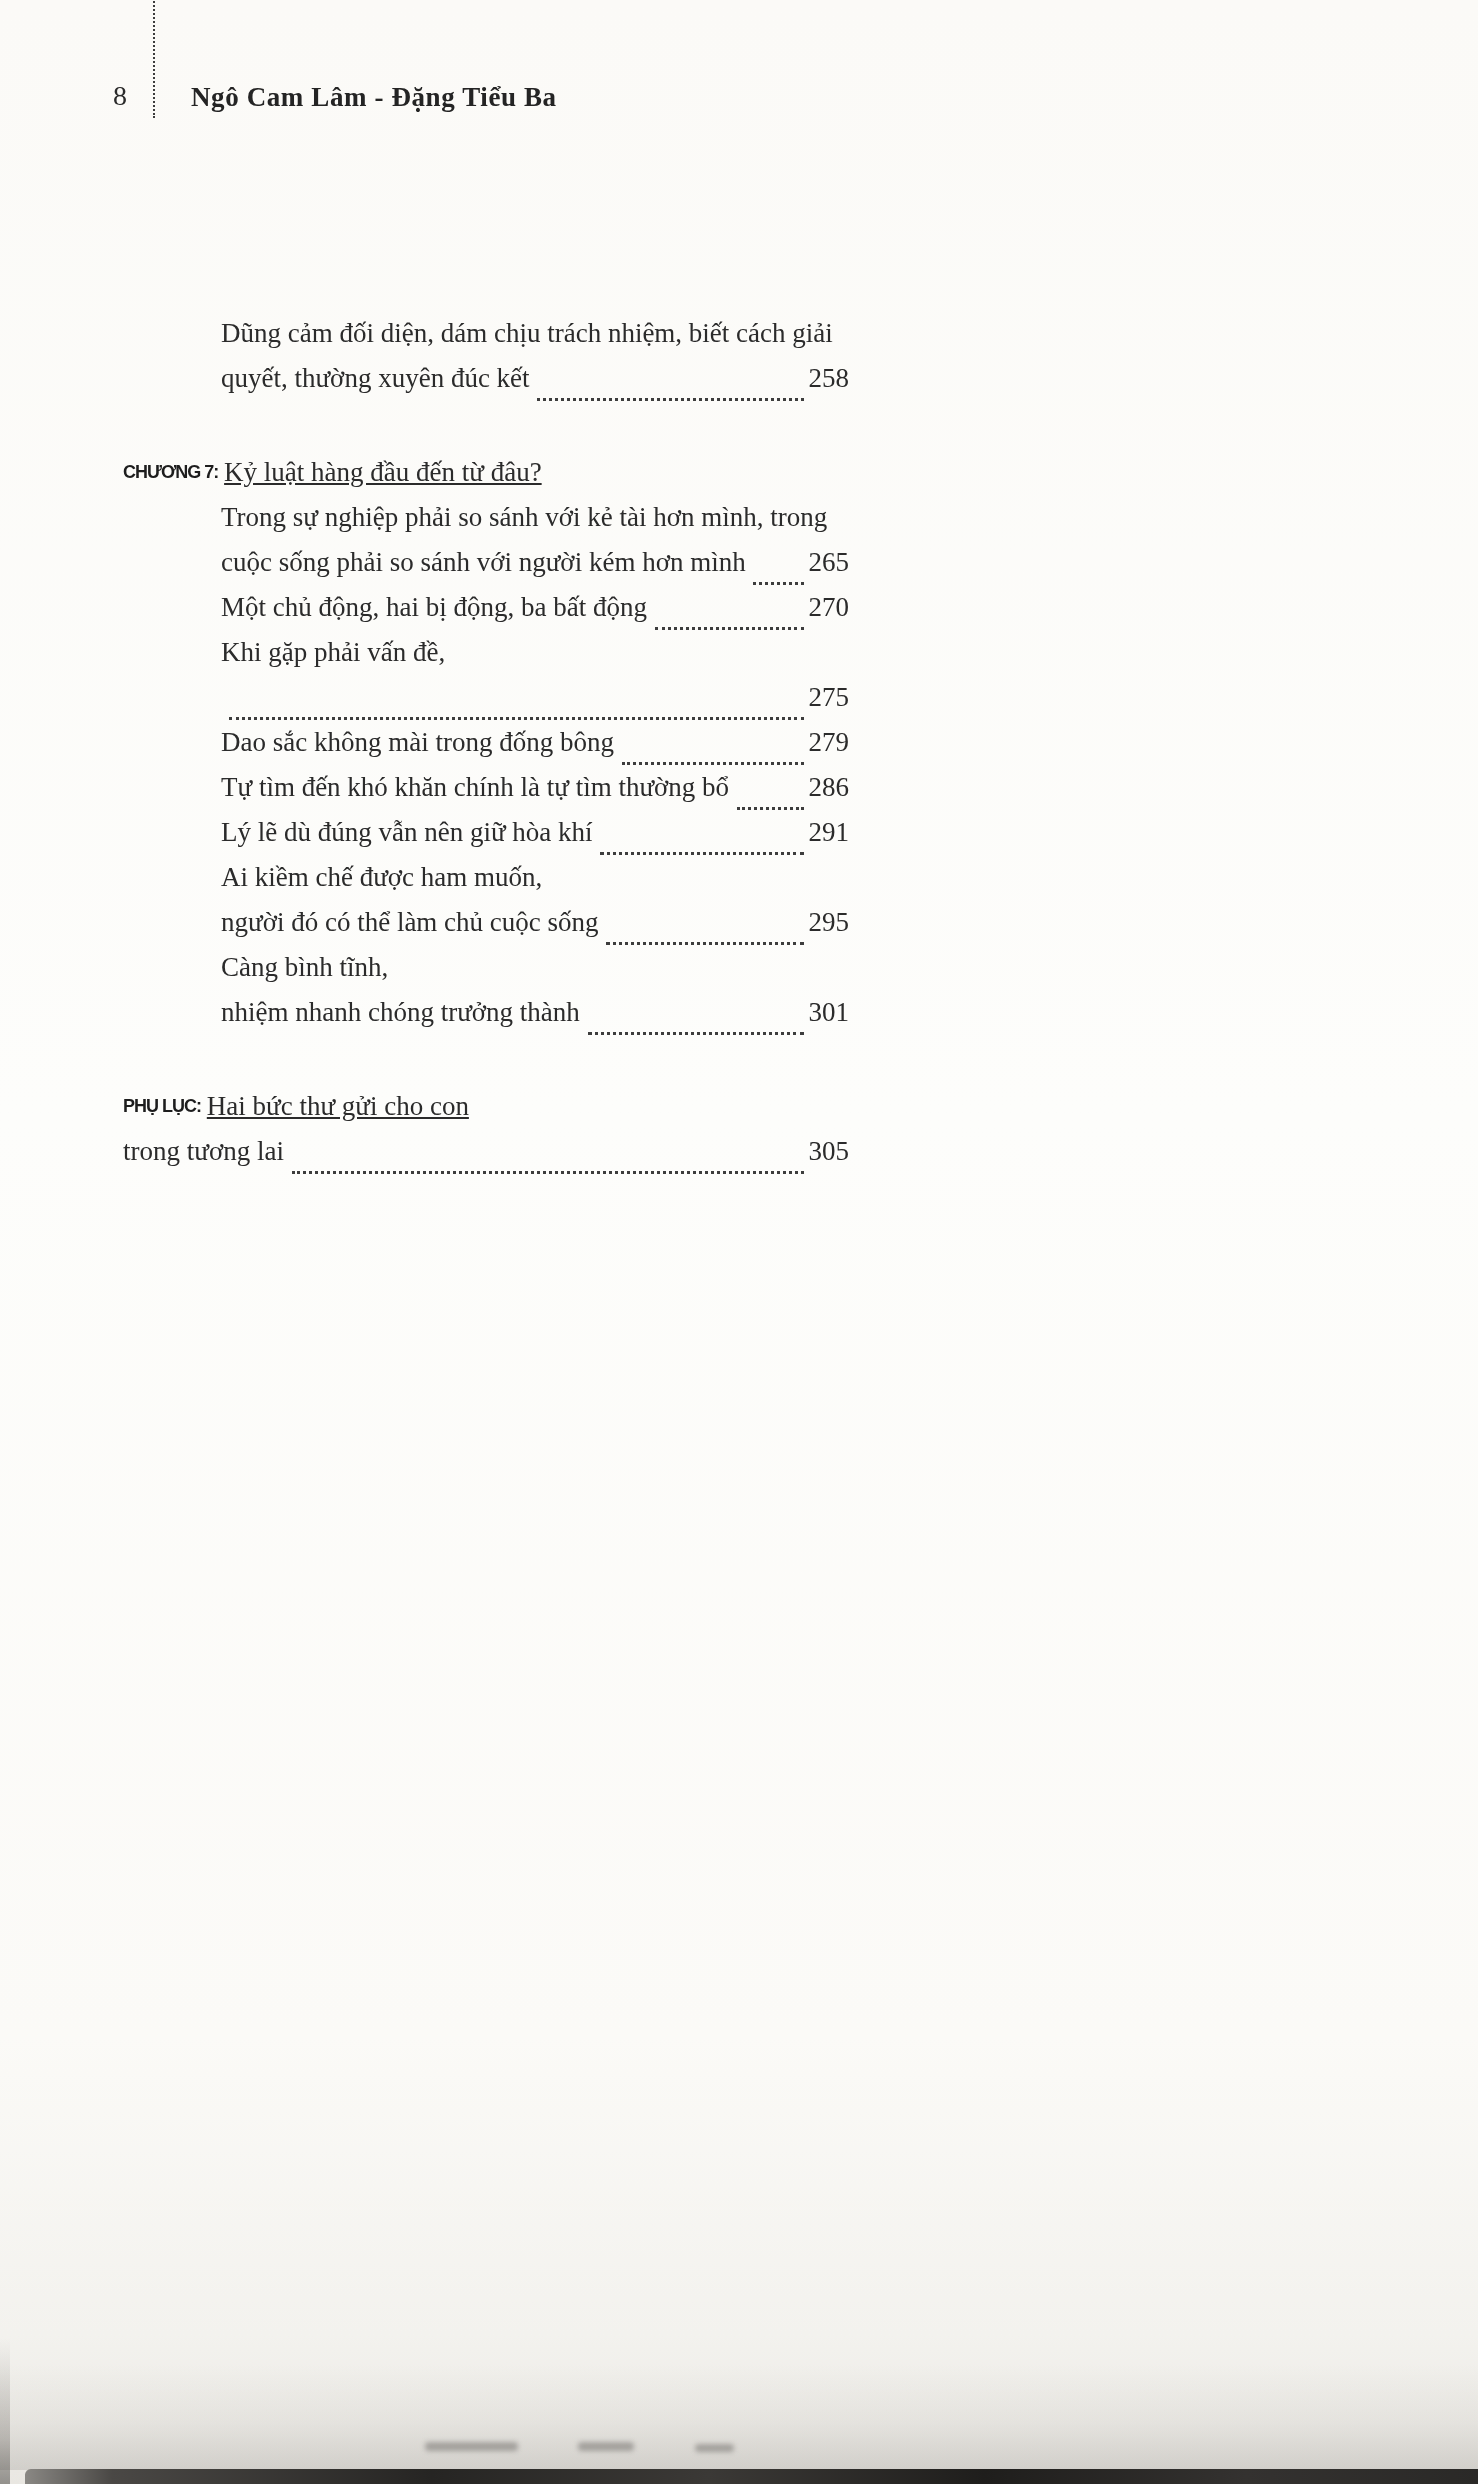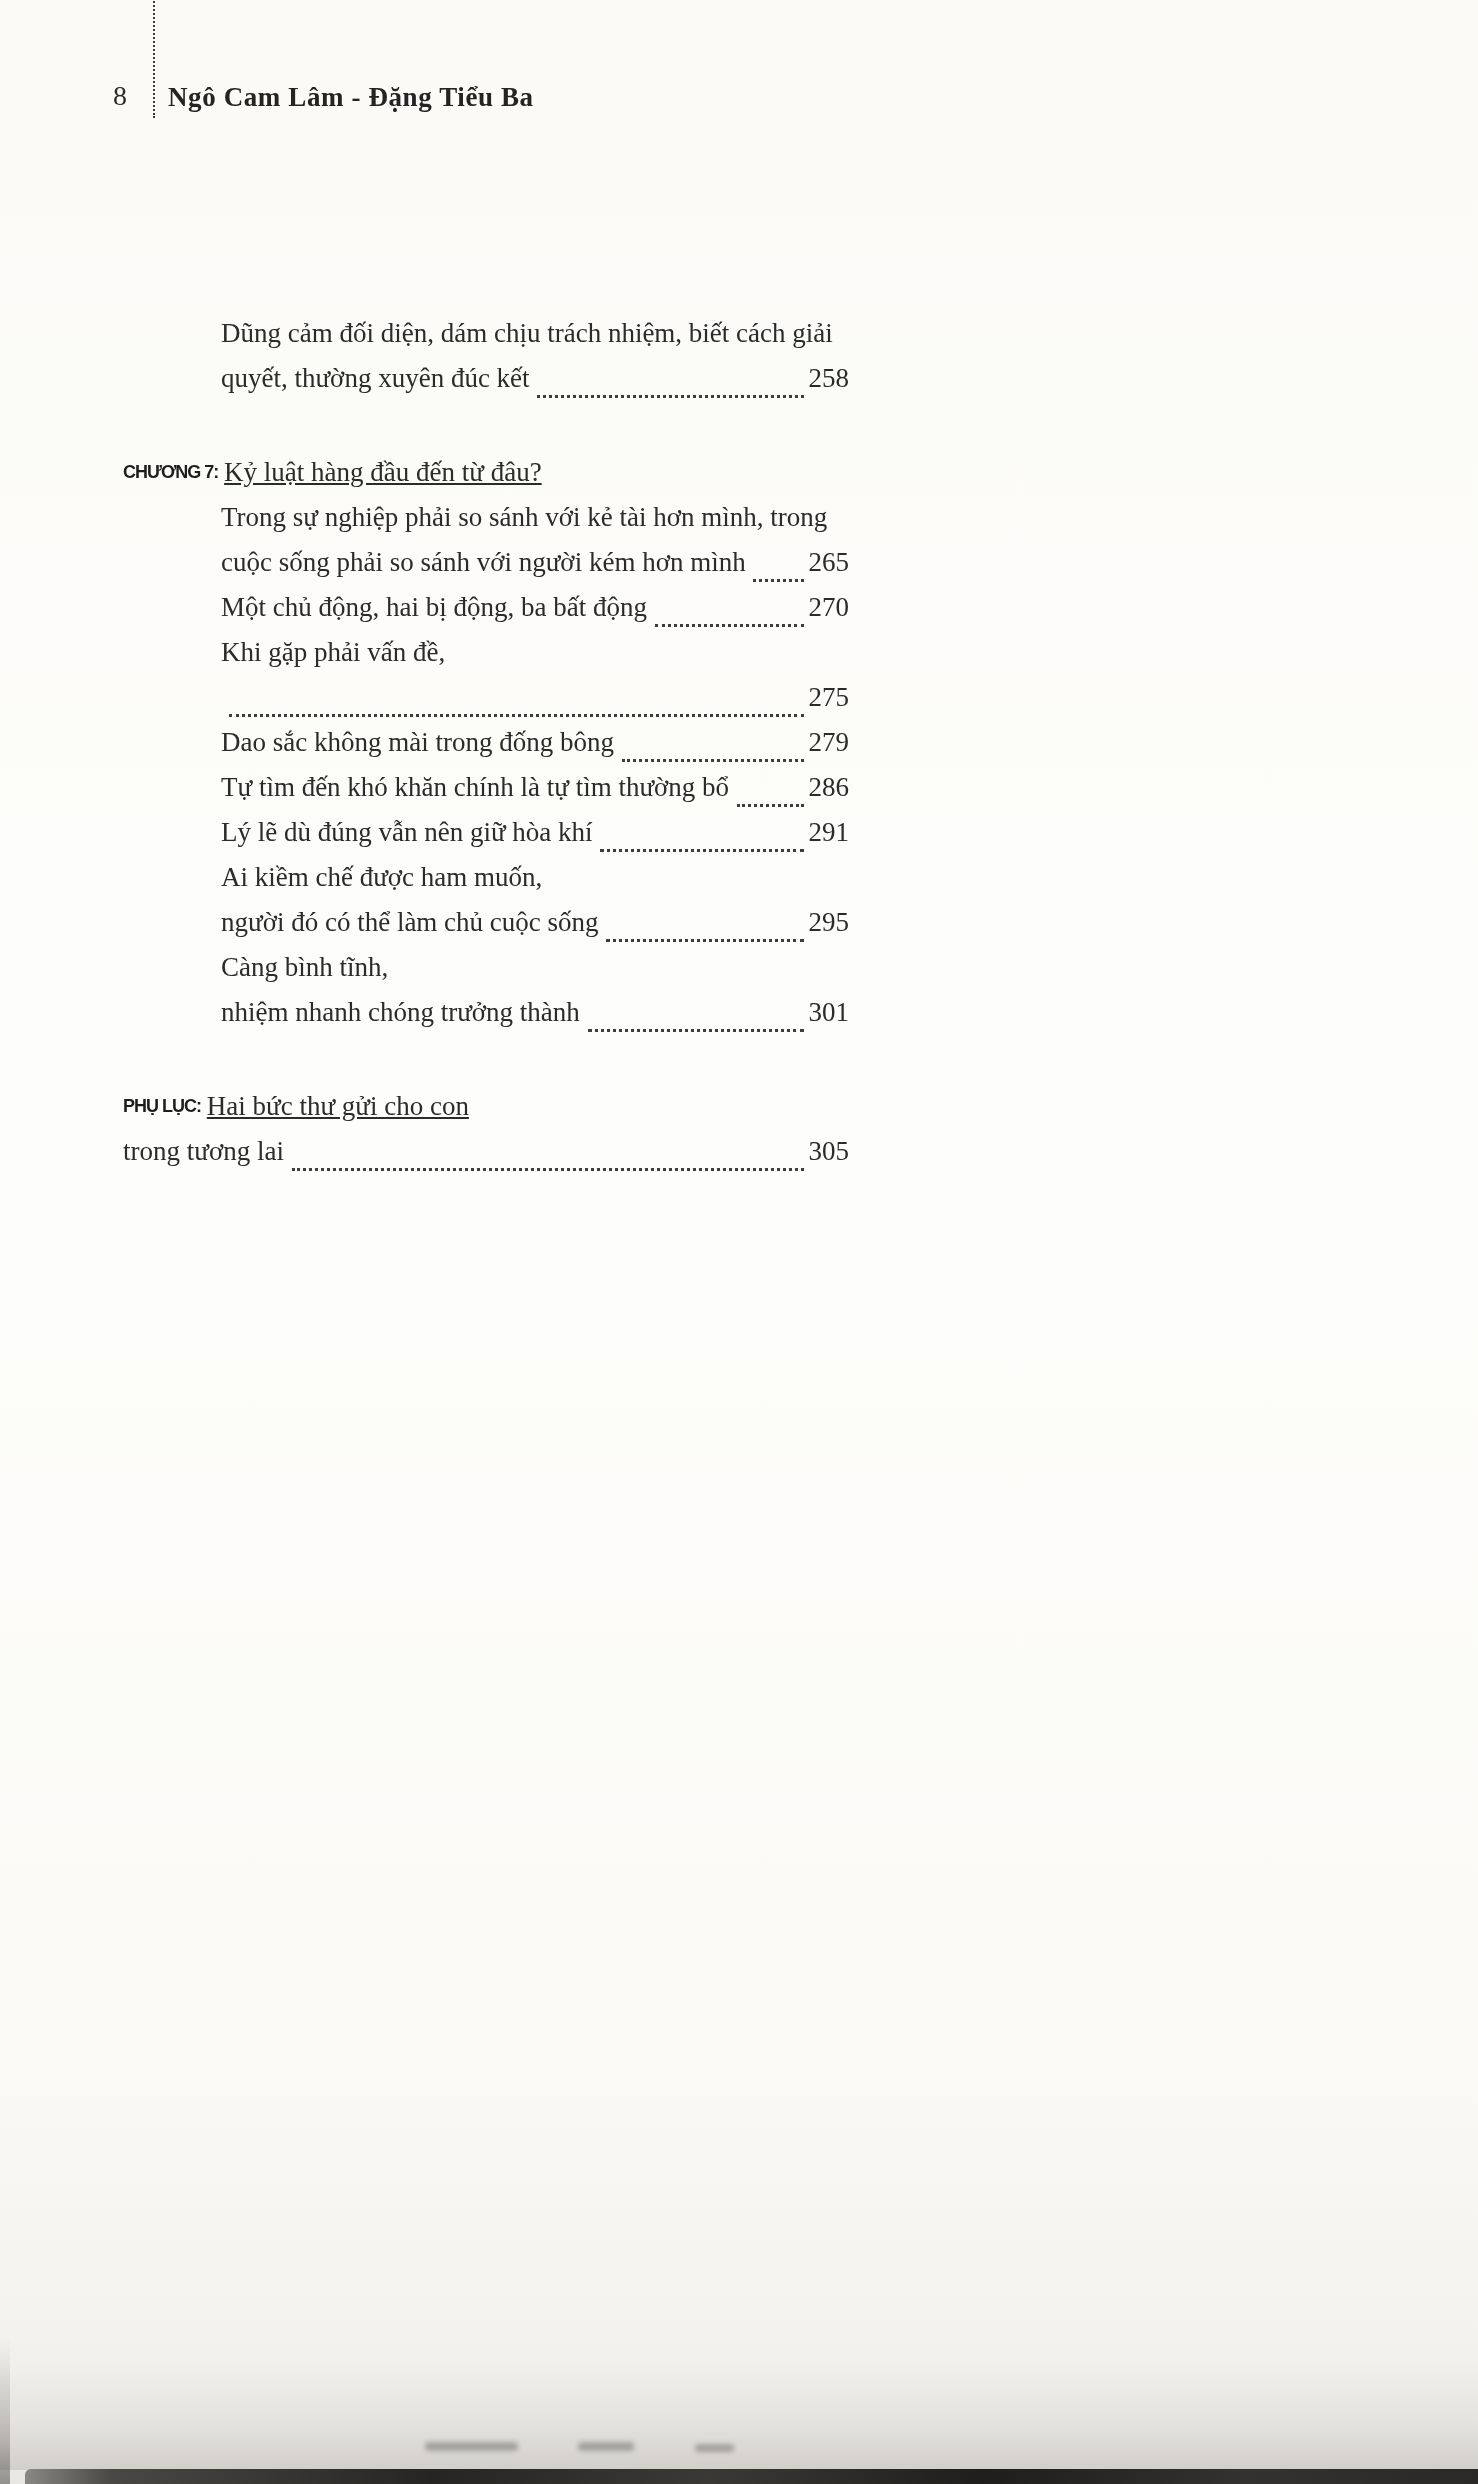--- a/index.html
+++ b/index.html
@@ -25,39 +25,39 @@
     left:153px;top:-5.8px;height:124px;width:0;
     border-left:2.9px dotted #3c3c3c;
   }
   .page-num{
     position:absolute;
     left:113px;top:80px;
     font-size:28px;line-height:31px;
   }
   .running-header{
     position:absolute;
-    left:168px;top:82px;
+    left:191px;top:82px;
     font-size:27px;line-height:31px;
     font-weight:700;
     letter-spacing:0.6px;
     color:#242424;
   }
   
   .toc{
     position:absolute;
     left:123px;top:311px;
     width:726px;
     font-size:27px;
     line-height:45px;
     color:var(--ink);
   }
   .toc-item.indent{margin-left:98px;}
   .toc-item.gap{margin-top:49px;}
   .toc-plainline{white-space:nowrap;}
-  .toc-line{display:flex;align-items:center;}
+  .toc-line{display:flex;align-items:flex-end;}
   .toc-line .text{white-space:nowrap;flex:0 0 auto;}
   .toc-line .dots{
     flex:1 1 auto;
     min-width:25px;
     height:35px;
     border-bottom:3.4px dotted #3d3d3d;
     margin:0 4.9px 0 7.8px;
   }
   .toc-line .pg{flex:0 0 auto;white-space:nowrap;}
   .section-label{

